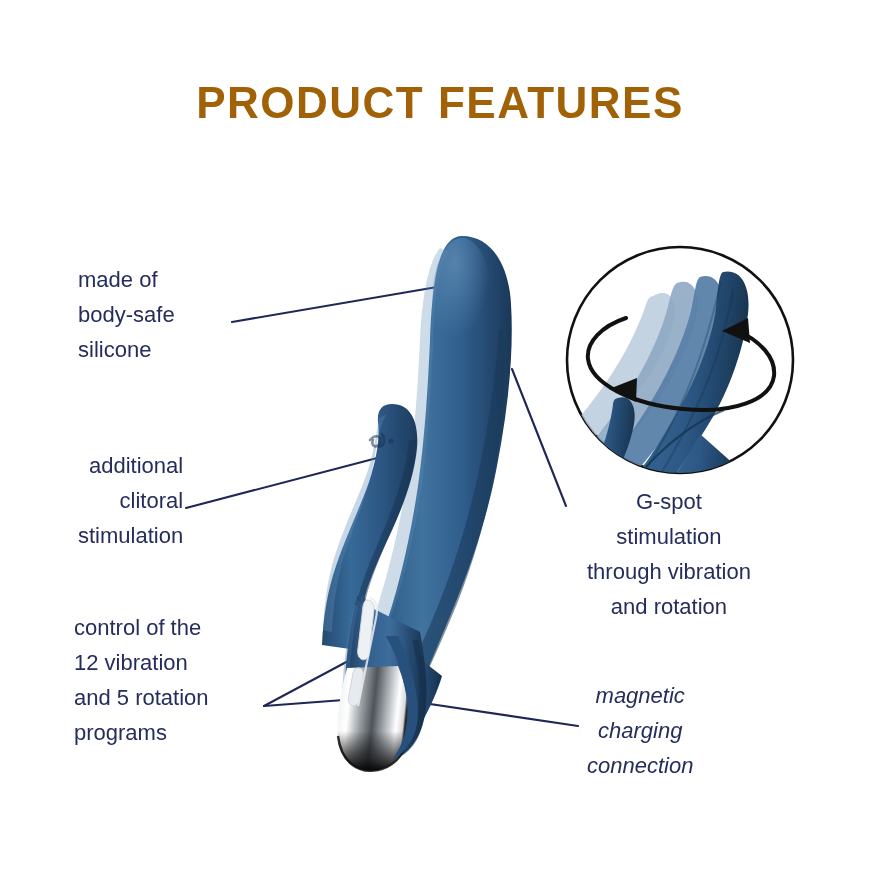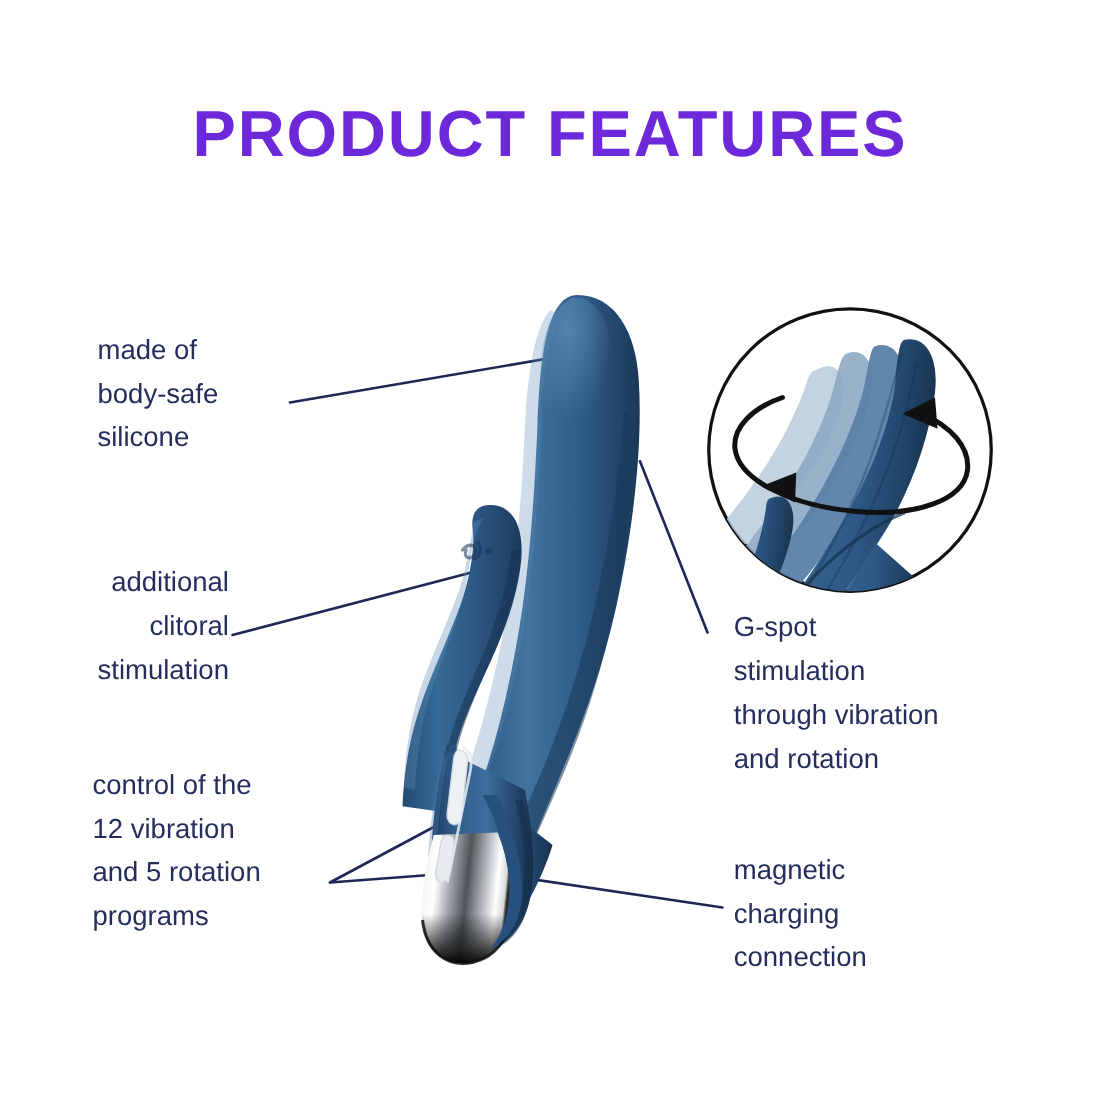--- a/index.html
+++ b/index.html
@@ -9,43 +9,43 @@
     font-family:"Liberation Sans", sans-serif;
     overflow:hidden;
     position:relative;
   }
   #stage{position:relative;width:880px;height:880px;}
 
   .title{
     position:absolute;
     left:0;right:0;top:78px;
     text-align:center;
-    font-size:52px;
+    font-size:44px;
     font-weight:bold;
     letter-spacing:1.5px;
-    color:#6d28d9;
+    color:#a16207;
     white-space:nowrap;
   }
 
   .callout{
     position:absolute;
     color:#252d5c;
     font-size:22px;
     line-height:35px;
     font-weight:400;
     white-space:pre-line;
   }
   .callout.left{ text-align:left; }
-  .callout.right{ text-align:left; }
+  .callout.right{ text-align:center; }
 
   #c-silicone{ left:78px;  top:262px; }
   #c-clitoral{ left:78px;  top:448px;text-align:right; }
   #c-control {  left:74px;  top:610px; }
   #c-gspot   { left:587px; top:484px; }
-  #c-magnetic{ left:587px; top:678px; }
+  #c-magnetic{ left:587px; top:678px;font-style:italic; }
 
   svg.art{position:absolute;left:0;top:0;width:880px;height:880px;}
   .lead{stroke:#1f2757;stroke-width:2.1;fill:none;stroke-linecap:round;}
   .inset-ring{fill:none;stroke:#111111;stroke-width:2.6;}
   .rot-arrow{fill:none;stroke:#111111;stroke-width:4;stroke-linecap:round;}
   .rot-head{fill:#111111;}
 </style>
 </head>
 <body>
 

